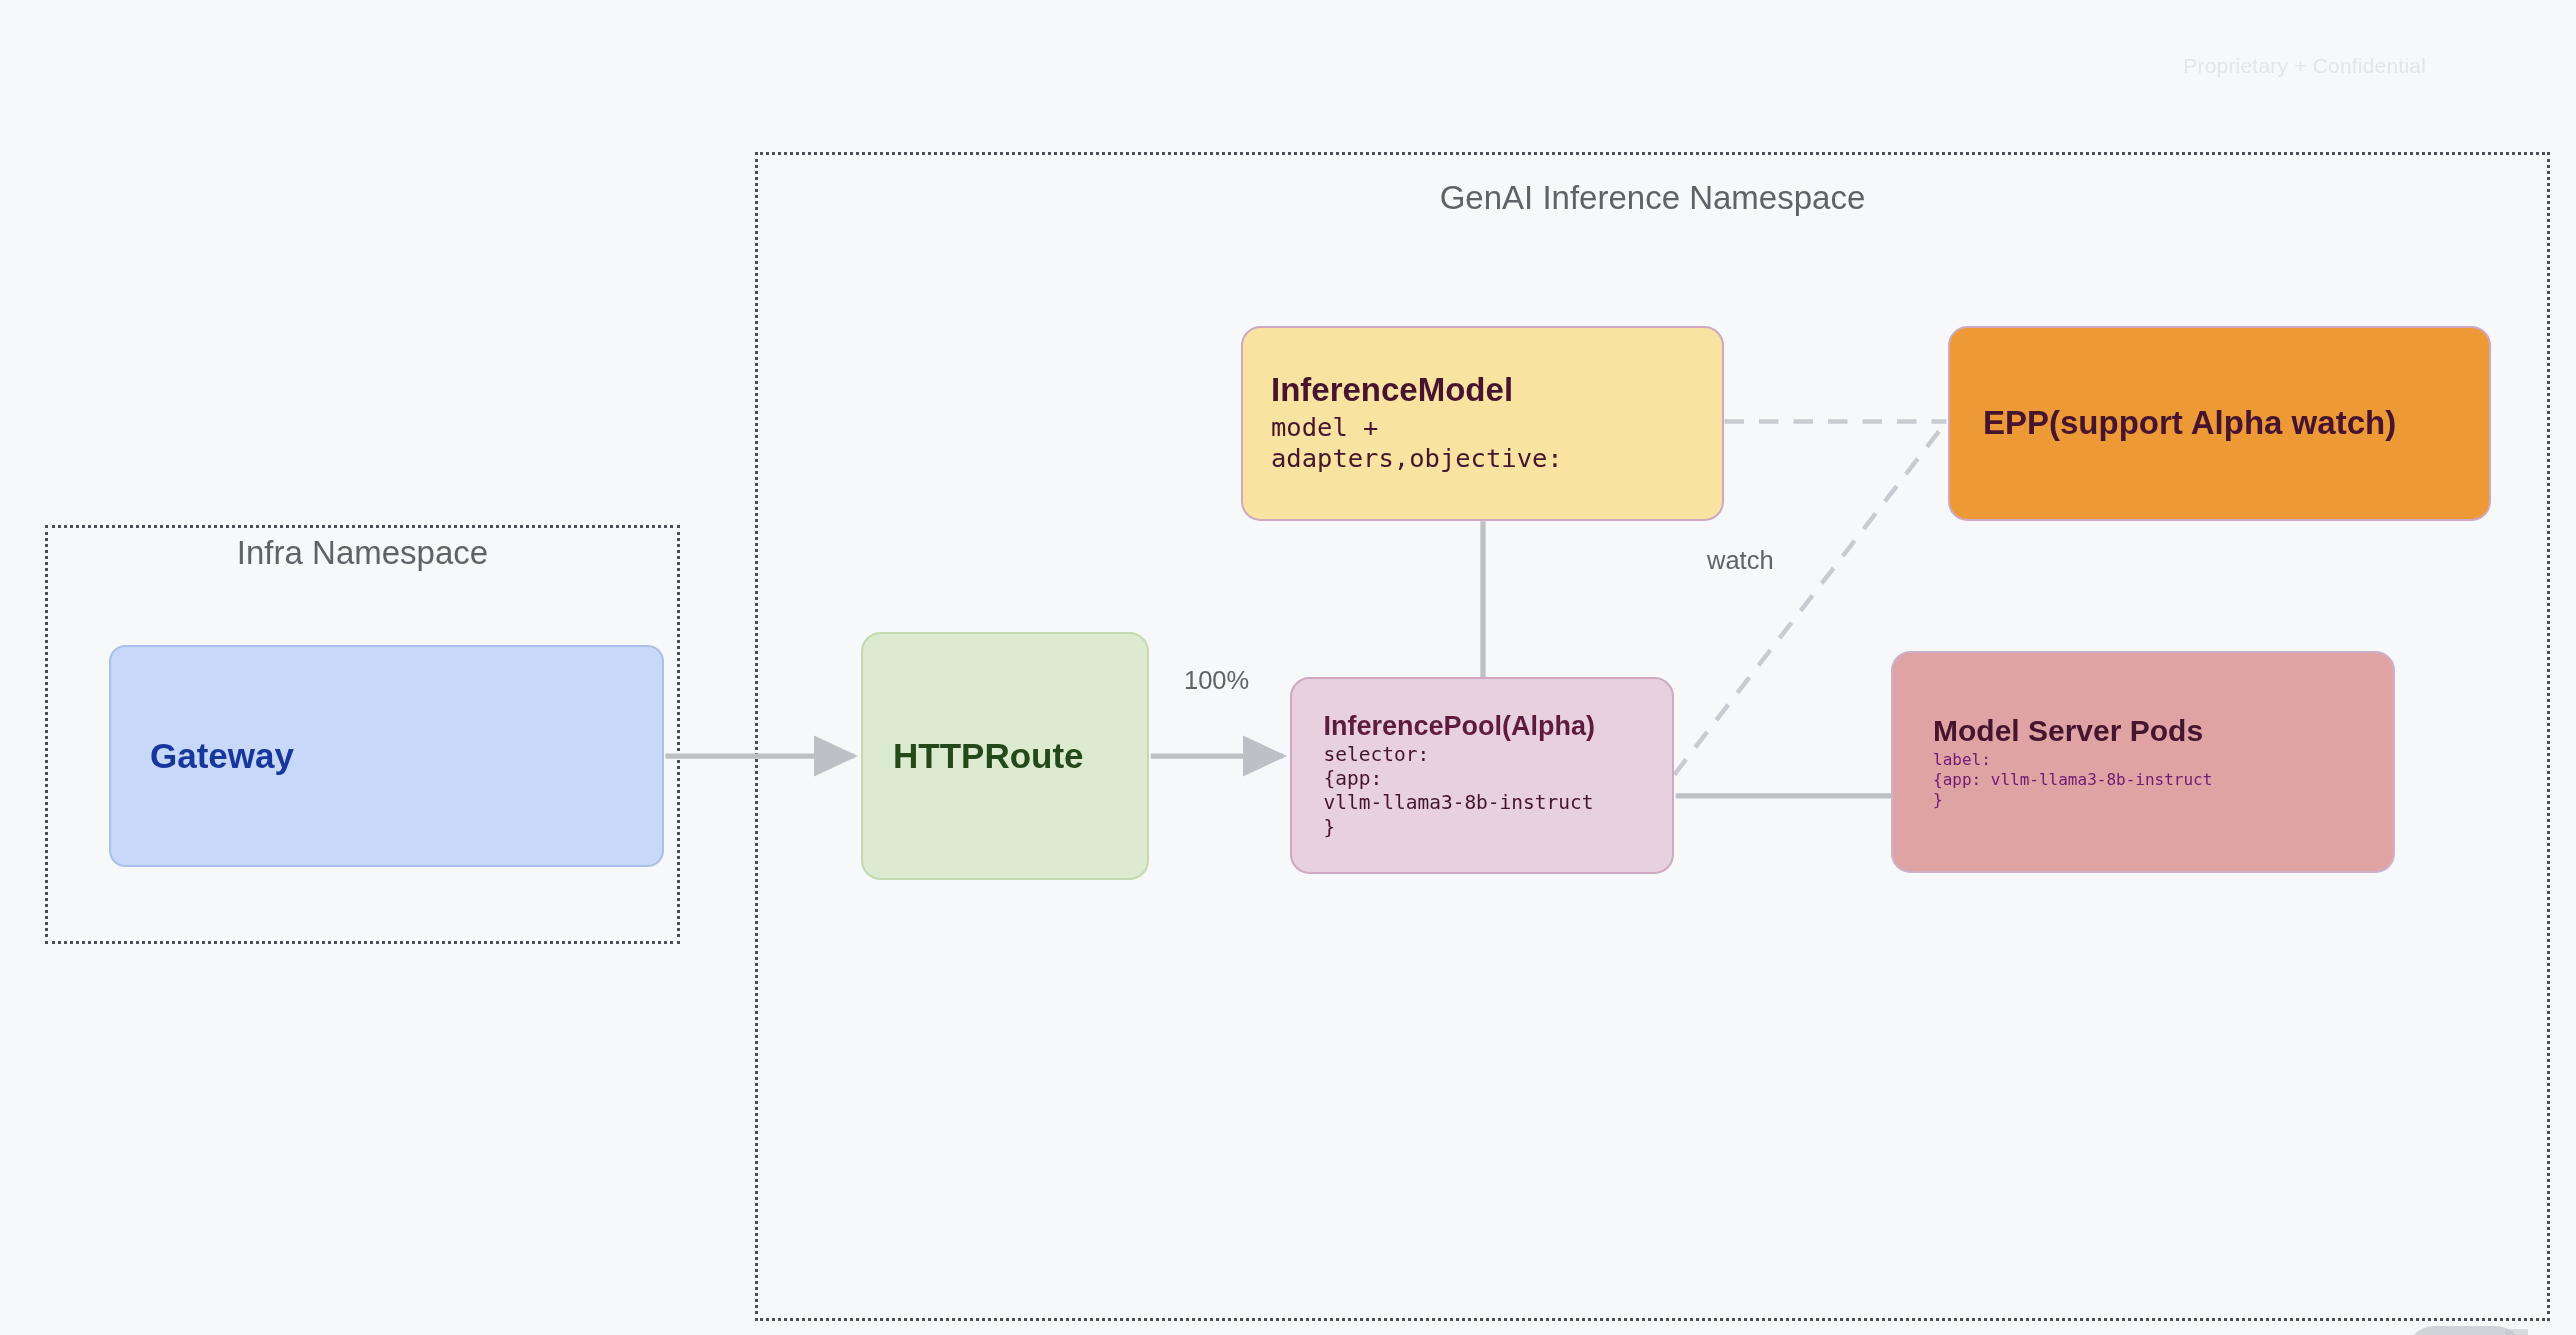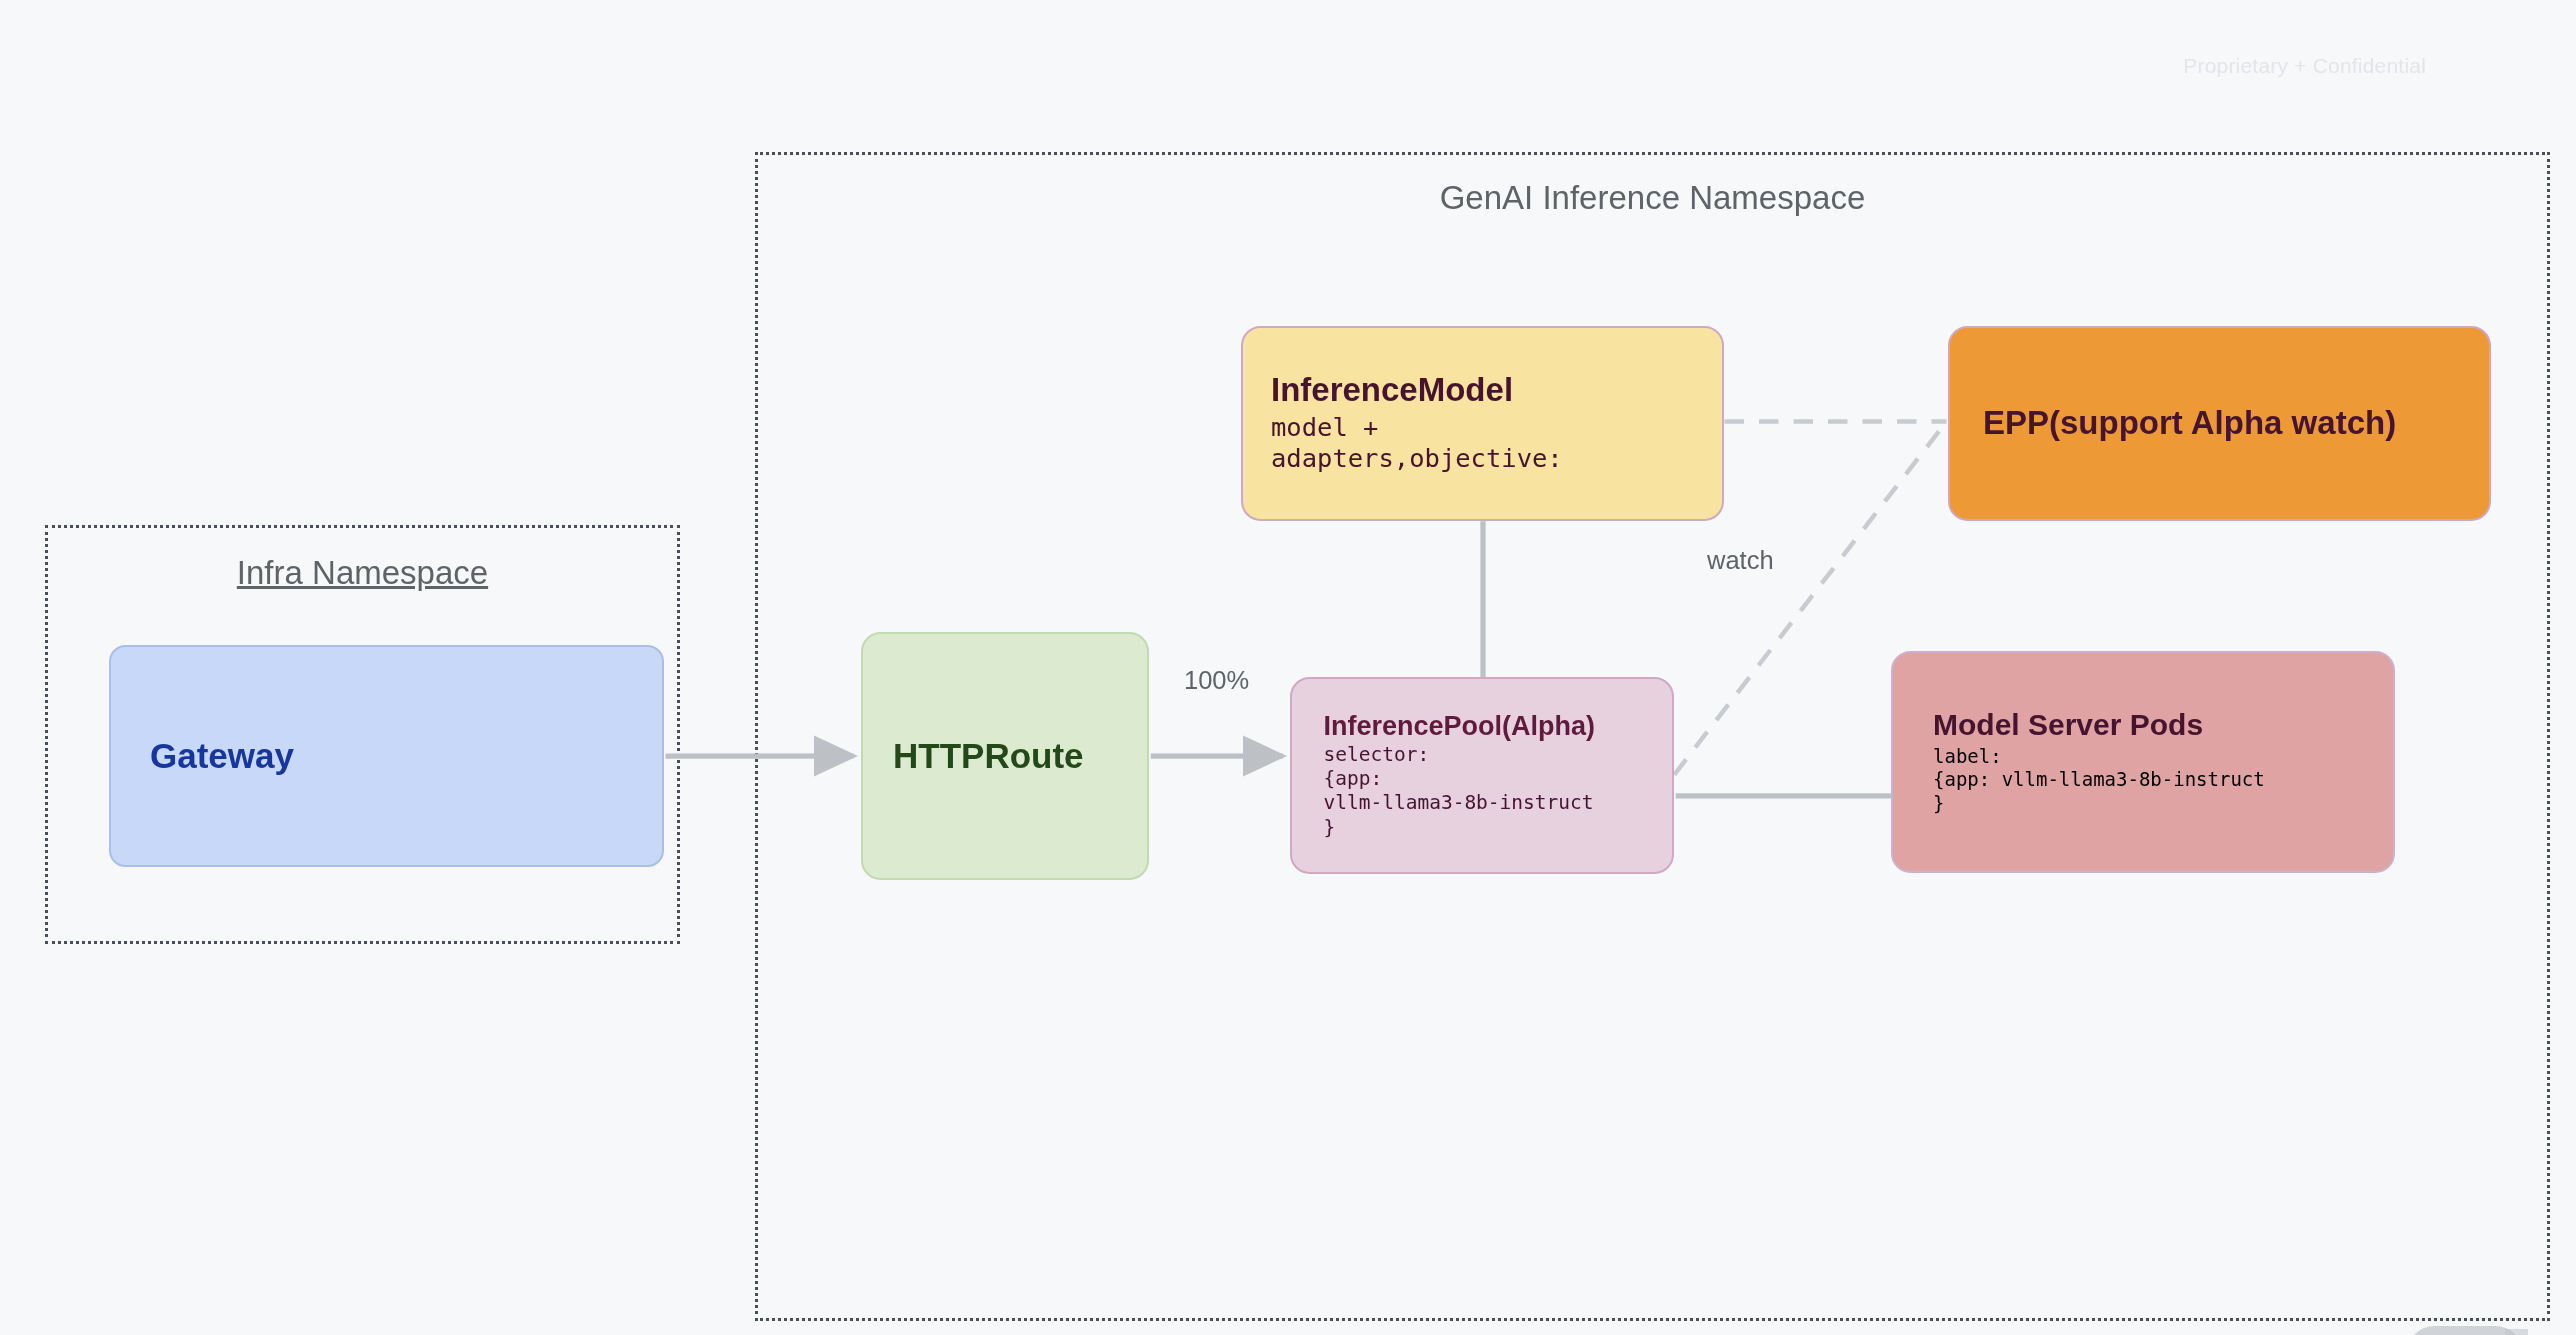--- a/index.html
+++ b/index.html
@@ -146,22 +146,22 @@
     background: #dfa3a3;
     border: 2.3px solid #cdb0cc;
     padding-left: 40px;
   }
   #model-server-pods .title {
     font-size: 30px;
     color: #46142f;
     margin-bottom: 3px;
   }
   #model-server-pods .code {
-    font-size: 19px;
-    color: #000000;
+    font-size: 16px;
+    color: #701a75;
   }
 
   
   #wires {
     position: absolute;
     left: 0; top: 0;
     width: 2576px; height: 1335px;
     pointer-events: none;
   }
   .edge-label {
@@ -195,21 +195,21 @@
   }
 </style>
 </head>
 <body>
 
 <div id="canvas">
 
   <div class="watermark">Proprietary + Confidential</div>
 
   <div class="namespace" id="infra-namespace" style="left:45px; top:525px; width:635px; height:419px;">
-    <div class="namespace-title" style="top:26px;text-decoration:underline;">Infra Namespace</div>
+    <div class="namespace-title" style="top:6px;">Infra Namespace</div>
   </div>
 
   <div class="namespace" id="genai-namespace" style="left:755px; top:152px; width:1795px; height:1169px;">
     <div class="namespace-title" style="top:24px;">GenAI Inference Namespace</div>
   </div>
 
   <svg id="wires" viewBox="0 0 3434 1780" width="2576" height="1335">
     <defs>
       <marker id="arrowhead" markerWidth="9" markerHeight="9" refX="7.6" refY="4.5" orient="auto" markerUnits="strokeWidth">
         <path d="M0,0.6 L8.4,4.5 L0,8.4 z" fill="#bdc1c6"></path>

